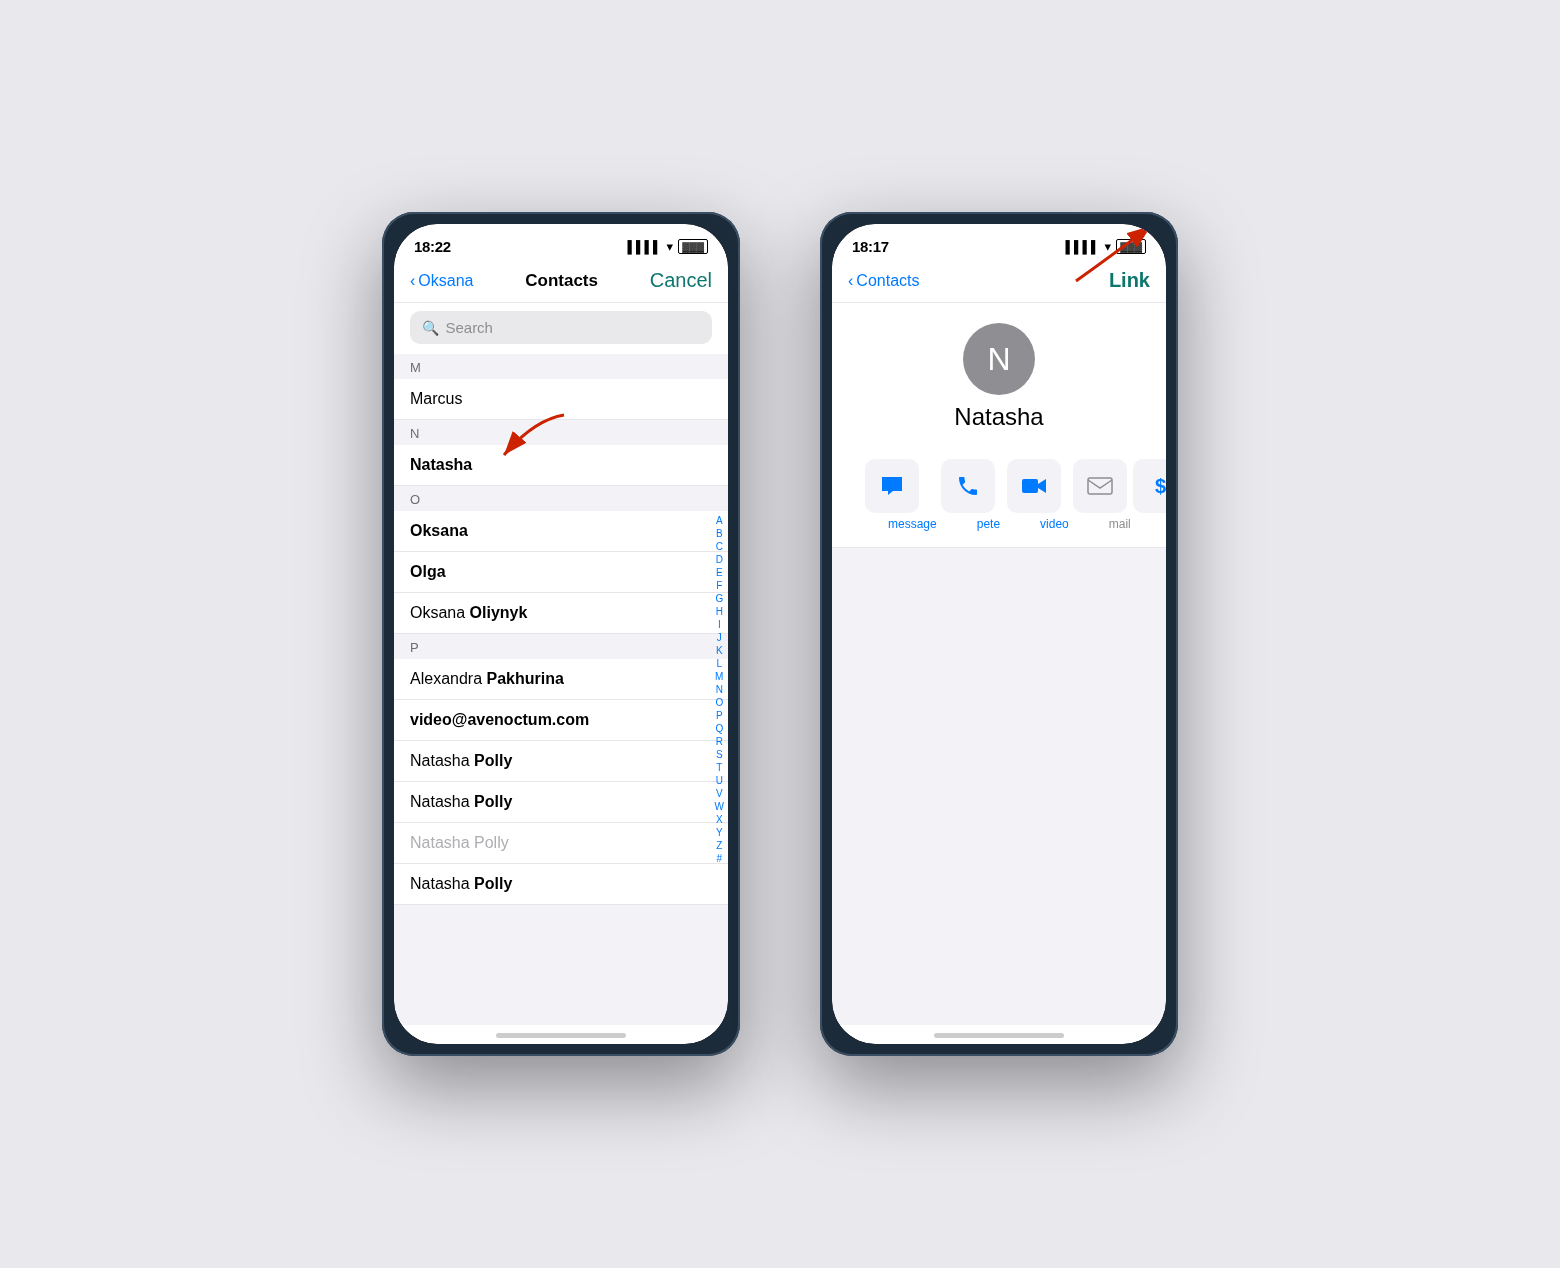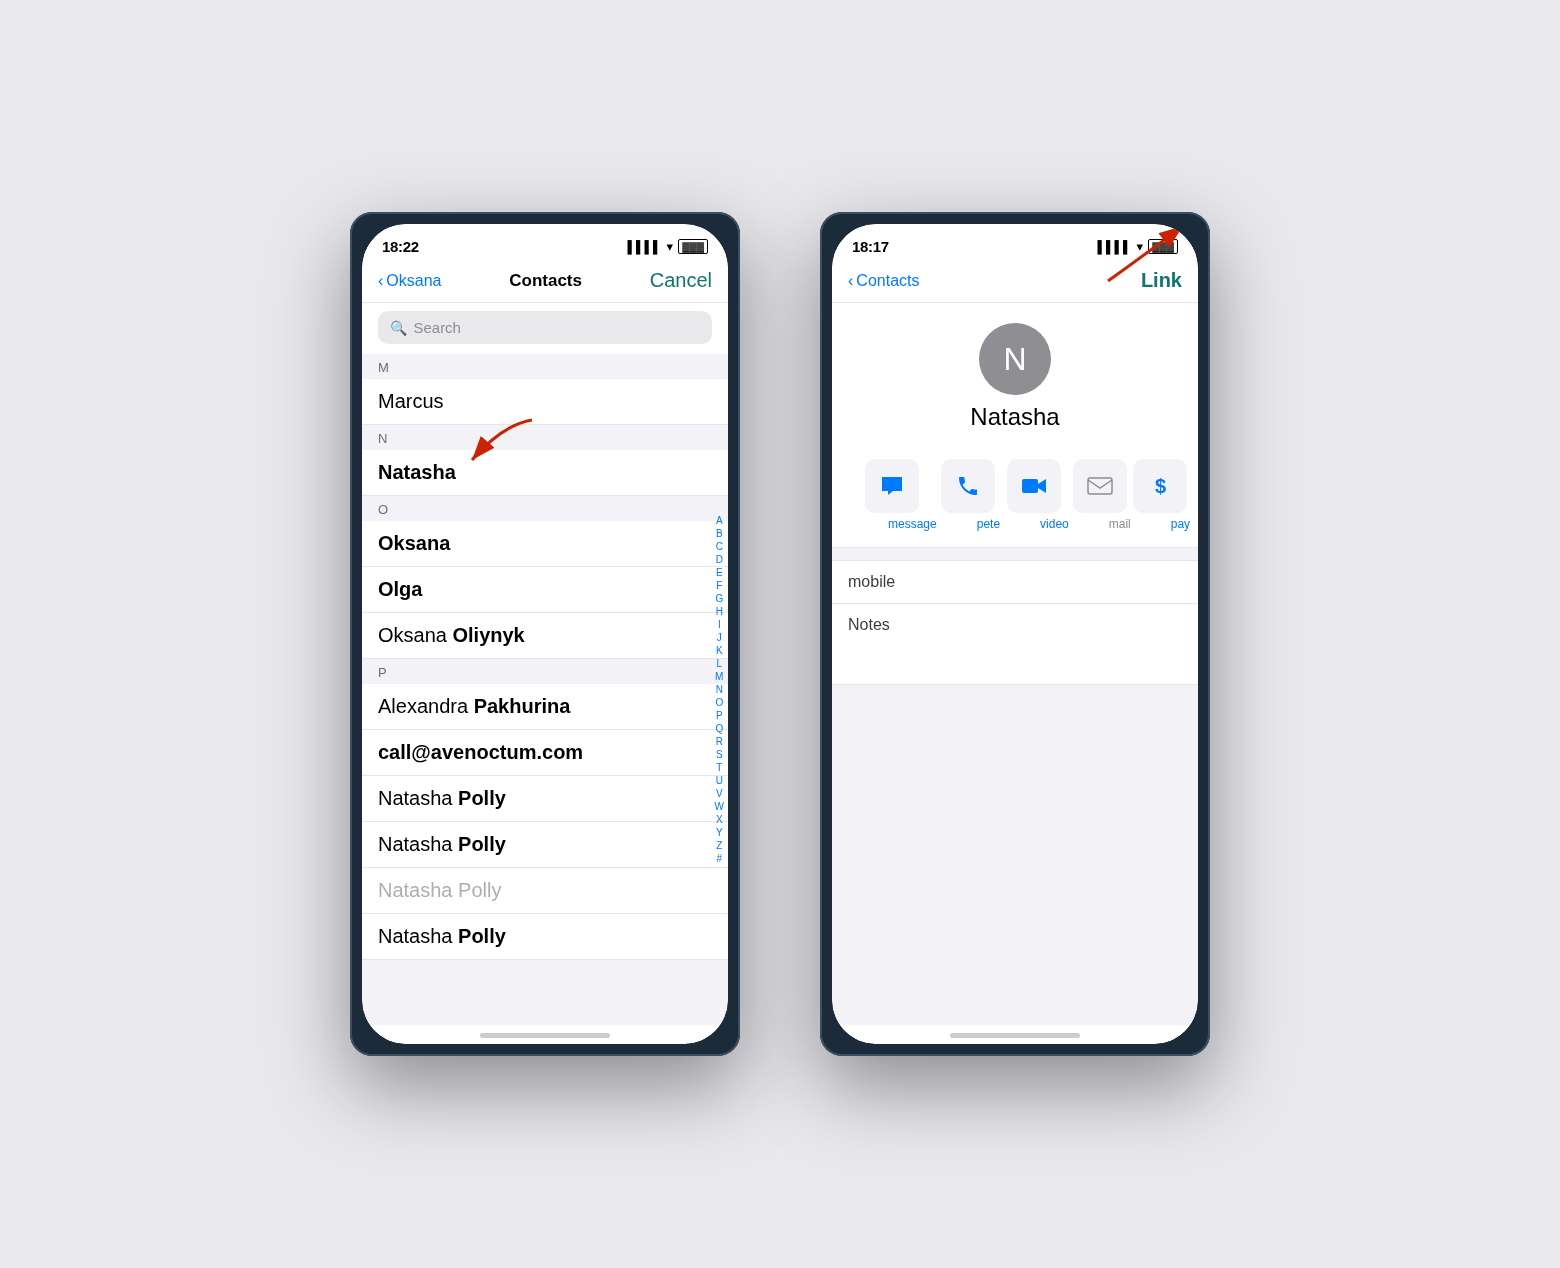--- a/index.html
+++ b/index.html
@@ -9,24 +9,24 @@
       justify-content: center;
       align-items: center;
       min-height: 1268px;
       width: 1560px;
       font-family: -apple-system, 'SF Pro Display', 'Helvetica Neue', Arial, sans-serif;
       gap: 80px;
     }
 
     
     .phone {
-      width: 390px;
+      width: 358px;
       height: 844px;
       background: #1c2b3a;
-      border-radius: 22px;
+      border-radius: 32px;
       padding: 12px;
       position: relative;
       box-shadow:
         inset 0 0 0 2px #3a4f63,
         0 30px 80px rgba(0,0,0,0.4);
     }
 
     .phone-inner {
       width: 100%;
       height: 100%;
@@ -139,21 +139,21 @@
       font-size: 13px;
       color: #6d6d72;
       font-weight: 400;
       background: #f2f2f7;
     }
 
     .contact-item {
       background: #fff;
       padding: 11px 16px;
       border-bottom: 1px solid #e5e5ea;
-      font-size: 20px;
+      font-size: 16px;
       color: #000;
       cursor: pointer;
       position: relative;
     }
 
     .contact-item span.light {
       font-weight: 400;
       color: #000;
     }
 
@@ -355,21 +355,21 @@
         </div>
         <div class="contact-item">
           <span class="light">Oksana </span><span class="bold">Oliynyk</span>
         </div>
 
         <div class="section-header">P</div>
         <div class="contact-item">
           <span class="light">Alexandra </span><span class="bold">Pakhurina</span>
         </div>
         <div class="contact-item">
-          <span class="bold">call@avenoctum.com</span>
+          <span class="bold">video@avenoctum.com</span>
         </div>
         <div class="contact-item">
           <span class="light">Natasha </span><span class="bold">Polly</span>
         </div>
         <div class="contact-item">
           <span class="light">Natasha </span><span class="bold">Polly</span>
         </div>
         <div class="contact-item grayed">
           <span>Natasha </span><span>Polly</span>
         </div>
@@ -485,28 +485,20 @@
             </svg>
           </div>
           <span class="action-btn-label" style="color:#8e8e93;">mail</span>
         </div>
         <div class="action-btn">
           <div class="action-btn-icon blue" style="font-size:20px; font-weight:600; color:#007aff;">$</div>
           <span class="action-btn-label">pay</span>
         </div>
       </div>
 
-      <div class="info-section">
-        <div class="info-row">
-          <span>mobile</span>
-        </div>
-        <div class="info-row notes">
-          <span>Notes</span>
-        </div>
-      </div>
 
       <div style="flex:1; background:#f2f2f7;"></div>
 
       <div class="home-indicator">
         <div class="home-bar"></div>
       </div>
     </div>
   </div>
 </div>
 

